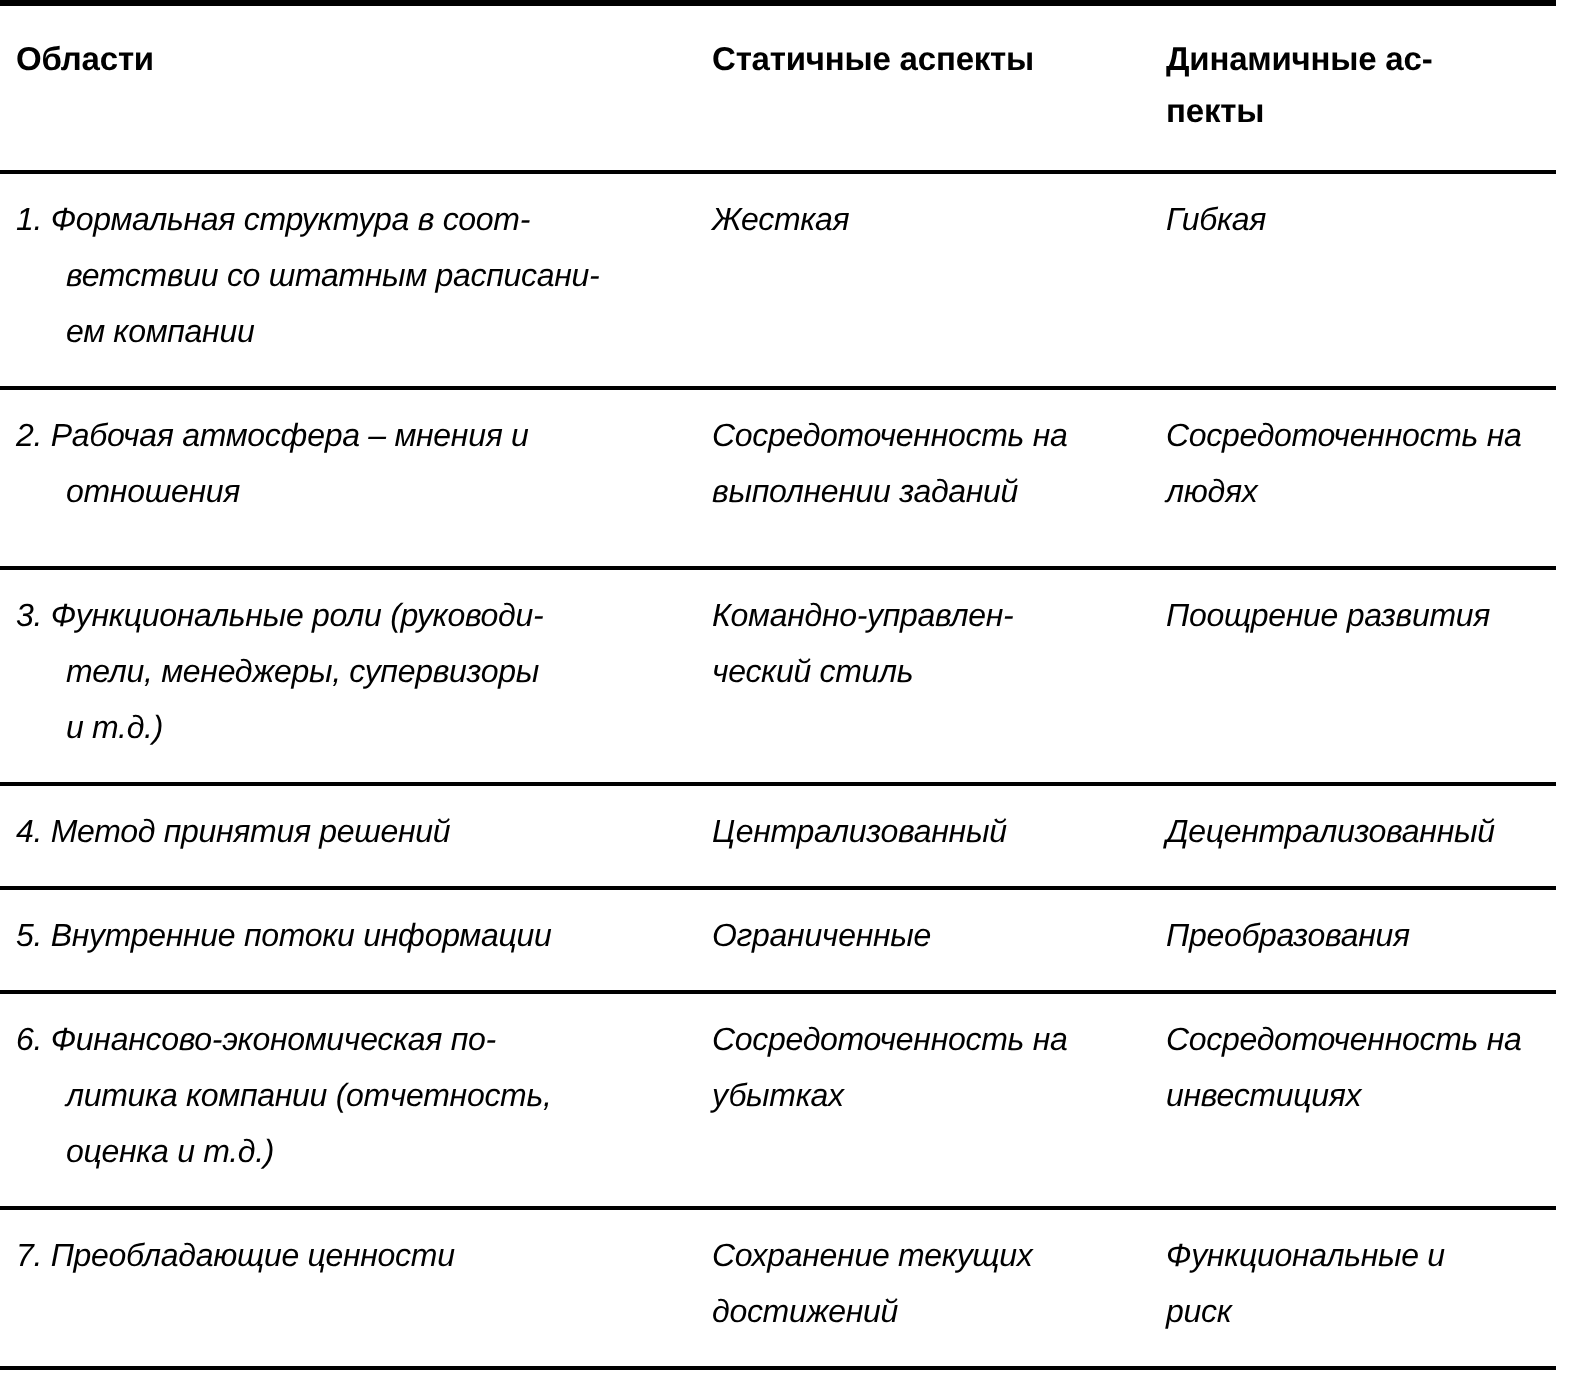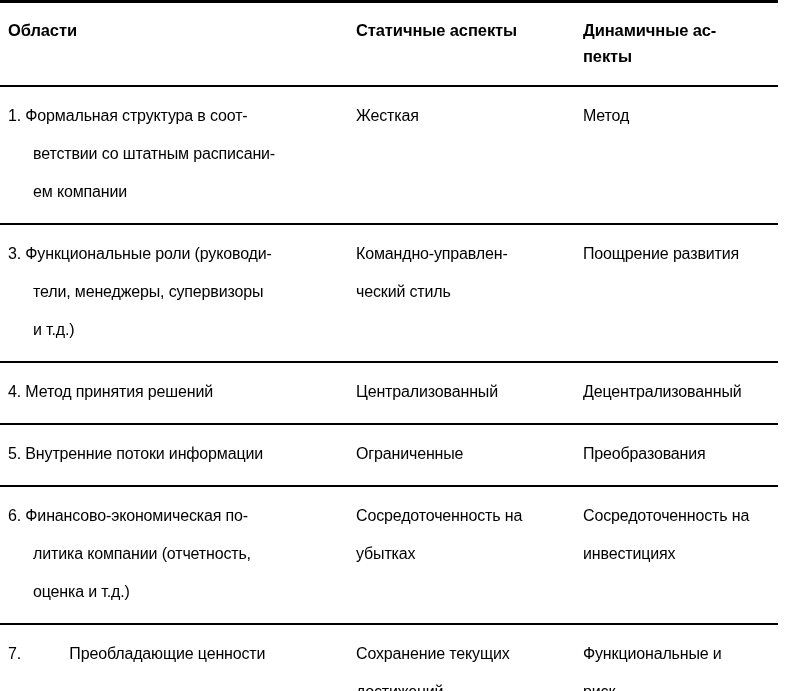--- a/index.html
+++ b/index.html
@@ -58,25 +58,26 @@
     letter-spacing: -0.1px;
   }
   thead th.cell-area    { padding-left: 8px; }
   thead th.cell-static  { padding-left: 8px; }
   thead th.cell-dynamic { padding-left: 8px; padding-right: 4px; }
 
   
   tbody td {
     font-size: 16px;
     font-weight: normal;
-    line-height: 38px;
+    line-height: 28px;
     text-align: left;
     vertical-align: top;
     padding: 10px 10px 12px 0;
     letter-spacing: -0.15px;
+    font-style: italic;
   }
   tbody td.cell-area {
     padding-left: 8px;
     padding-right: 6px;
   }
   tbody td.cell-static {
     padding-left: 8px;
     padding-right: 4px;
   }
   tbody td.cell-dynamic {
@@ -130,24 +131,38 @@
       <tr class="data-row">
         <td class="cell-area">
           <span class="numbered"><span class="row-number">1.</span> <span class="cell-inline" style="white-space: pre-line;">Формальная структура в соот-
 ветствии со штатным расписани-
 ем компании</span></span>
         </td>
         <td class="cell-static">
           <span class="cell-text" style="white-space: pre-line;">Жесткая</span>
         </td>
         <td class="cell-dynamic">
-          <span class="cell-text" style="white-space: pre-line;">Метод</span>
-        </td>
-      </tr>
-
+          <span class="cell-text" style="white-space: pre-line;">Гибкая</span>
+        </td>
+      </tr>
+
+      <tr class="data-row tall-row">
+        <td class="cell-area">
+          <span class="numbered"><span class="row-number">2.</span> <span class="cell-inline" style="white-space: pre-line;">Рабочая атмосфера – мнения и
+отношения</span></span>
+        </td>
+        <td class="cell-static">
+          <span class="cell-text" style="white-space: pre-line;">Сосредоточенность на
+выполнении заданий</span>
+        </td>
+        <td class="cell-dynamic">
+          <span class="cell-text" style="white-space: pre-line;">Сосредоточенность на
+людях</span>
+        </td>
+      </tr>
 
       <tr class="data-row">
         <td class="cell-area">
           <span class="numbered"><span class="row-number">3.</span> <span class="cell-inline" style="white-space: pre-line;">Функциональные роли (руководи-
 тели, менеджеры, супервизоры
 и т.д.)</span></span>
         </td>
         <td class="cell-static">
           <span class="cell-text" style="white-space: pre-line;">Командно-управлен-
 ческий стиль</span>
@@ -192,21 +207,21 @@
 убытках</span>
         </td>
         <td class="cell-dynamic">
           <span class="cell-text" style="white-space: pre-line;">Сосредоточенность на
 инвестициях</span>
         </td>
       </tr>
 
       <tr class="data-row">
         <td class="cell-area">
-          <span class="numbered"><span class="row-number">7.</span> <span class="cell-inline" style="white-space: pre-line; margin-left: 44px;">Преобладающие ценности</span></span>
+          <span class="numbered"><span class="row-number">7.</span> <span class="cell-inline" style="white-space: pre-line;">Преобладающие ценности</span></span>
         </td>
         <td class="cell-static">
           <span class="cell-text" style="white-space: pre-line;">Сохранение текущих
 достижений</span>
         </td>
         <td class="cell-dynamic">
           <span class="cell-text" style="white-space: pre-line;">Функциональные и
 риск</span>
         </td>
       </tr>

